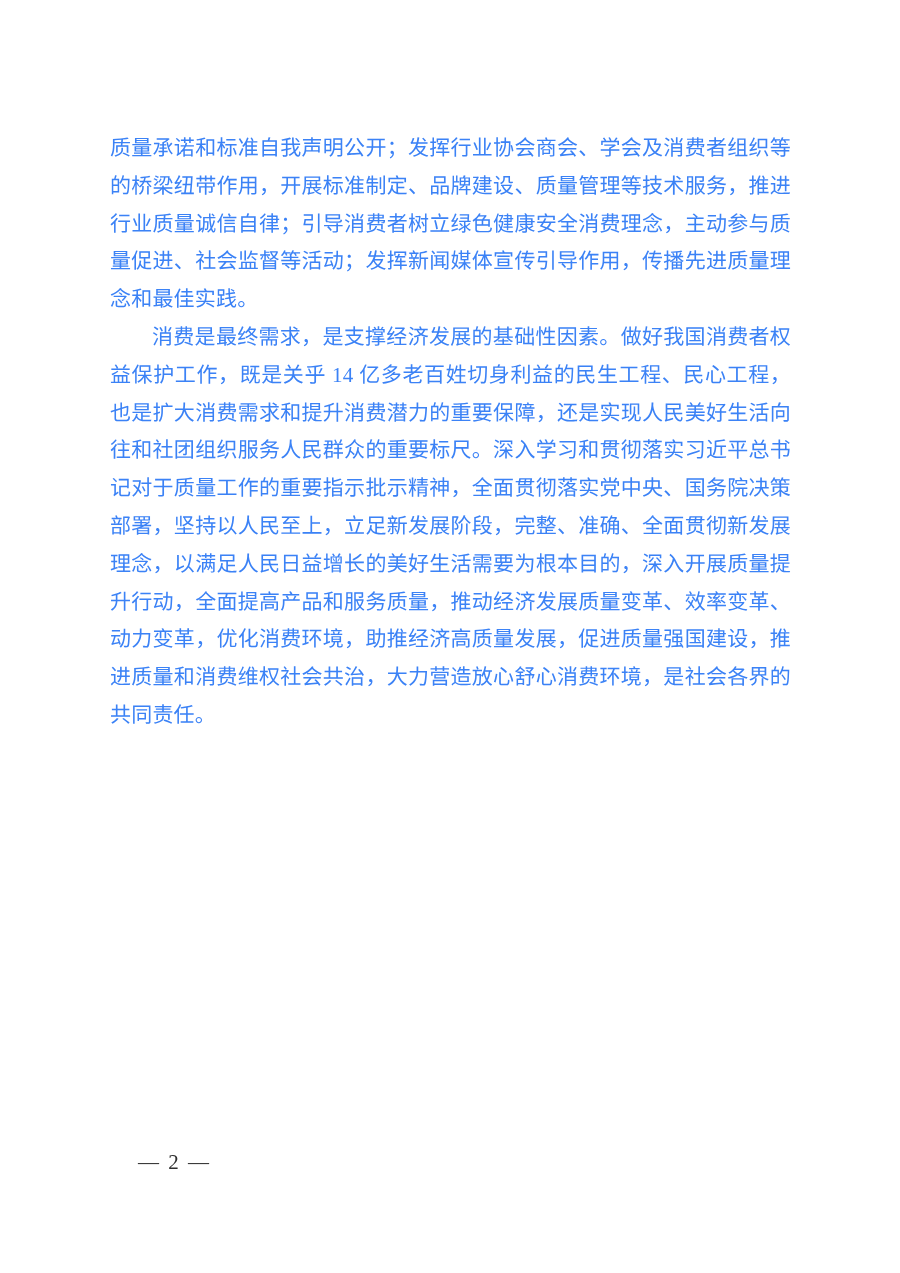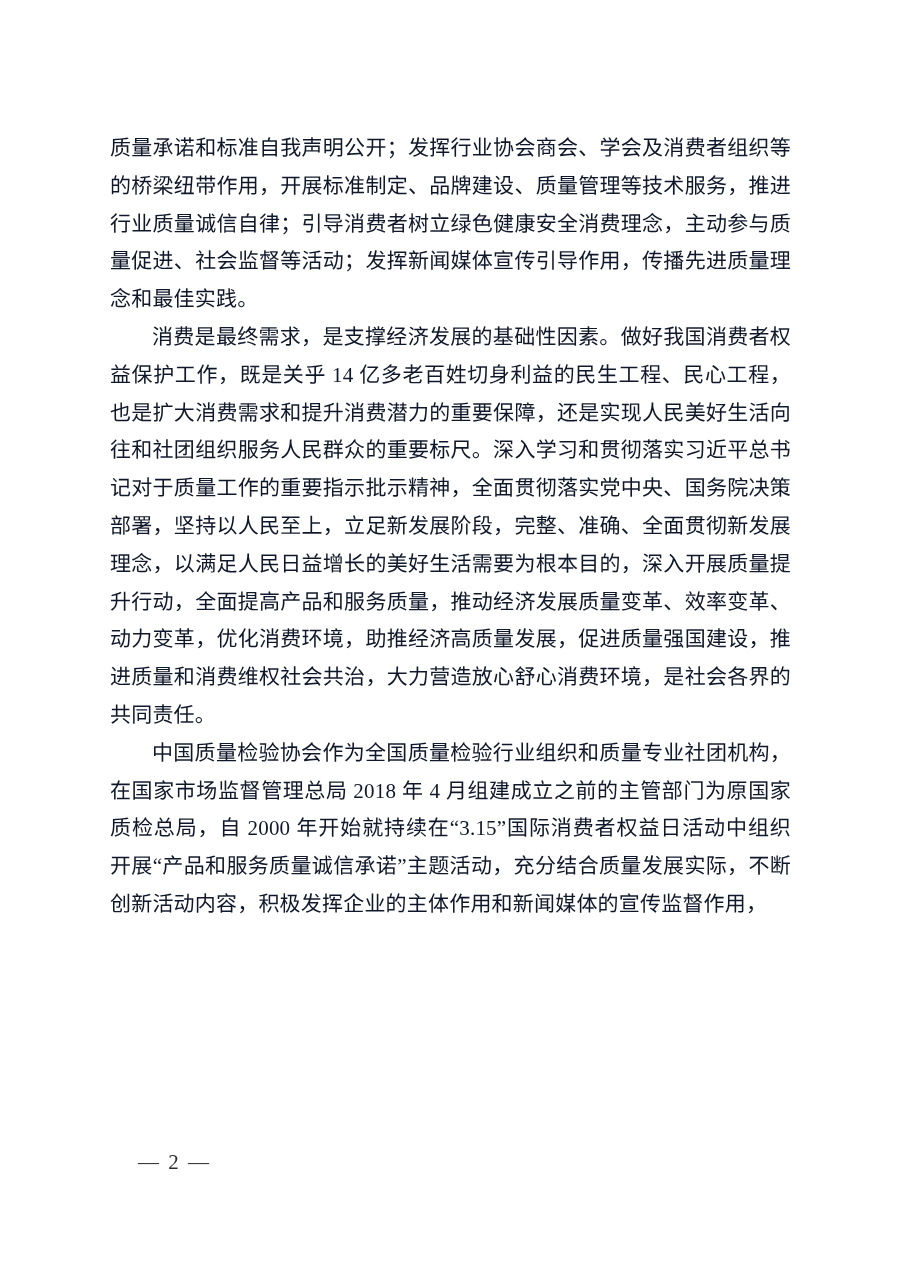--- a/index.html
+++ b/index.html
@@ -22,21 +22,21 @@
     background: #ffffff;
     overflow: hidden;
   }
   .text-block {
     position: absolute;
     left: 110px;
     top: 130px;
     width: 681px;
     font-size: 21px;
     line-height: 37.8px;
-    color: #0f172a;
+    color: #3b82f6;
     text-align: justify;
     text-justify: inter-ideograph;
     letter-spacing: 0.2px;
   }
   .text-block p {
     margin: 0;
     padding: 0;
     text-indent: 2em;
   }
   .text-block p.no-indent {
@@ -53,16 +53,15 @@
     white-space: pre;
   }
 </style>
 </head>
 <body>
 
 <div class="page">
   <div class="text-block" id="paragraphs-container">
       <p class="no-indent">质量承诺和标准自我声明公开；发挥行业协会商会、学会及消费者组织等的桥梁纽带作用，开展标准制定、品牌建设、质量管理等技术服务，推进行业质量诚信自律；引导消费者树立绿色健康安全消费理念，主动参与质量促进、社会监督等活动；发挥新闻媒体宣传引导作用，传播先进质量理念和最佳实践。</p>
       <p>消费是最终需求，是支撑经济发展的基础性因素。做好我国消费者权益保护工作，既是关乎 14 亿多老百姓切身利益的民生工程、民心工程，也是扩大消费需求和提升消费潜力的重要保障，还是实现人民美好生活向往和社团组织服务人民群众的重要标尺。深入学习和贯彻落实习近平总书记对于质量工作的重要指示批示精神，全面贯彻落实党中央、国务院决策部署，坚持以人民至上，立足新发展阶段，完整、准确、全面贯彻新发展理念，以满足人民日益增长的美好生活需要为根本目的，深入开展质量提升行动，全面提高产品和服务质量，推动经济发展质量变革、效率变革、动力变革，优化消费环境，助推经济高质量发展，促进质量强国建设，推进质量和消费维权社会共治，大力营造放心舒心消费环境，是社会各界的共同责任。</p>
-      <p>中国质量检验协会作为全国质量检验行业组织和质量专业社团机构，在国家市场监督管理总局 2018 年 4 月组建成立之前的主管部门为原国家质检总局，自 2000 年开始就持续在“3.15”国际消费者权益日活动中组织开展“产品和服务质量诚信承诺”主题活动，充分结合质量发展实际，不断创新活动内容，积极发挥企业的主体作用和新闻媒体的宣传监督作用，</p>
     </div>
   <div class="page-number">— 2 —</div>
 </div>
 
 </body></html>

